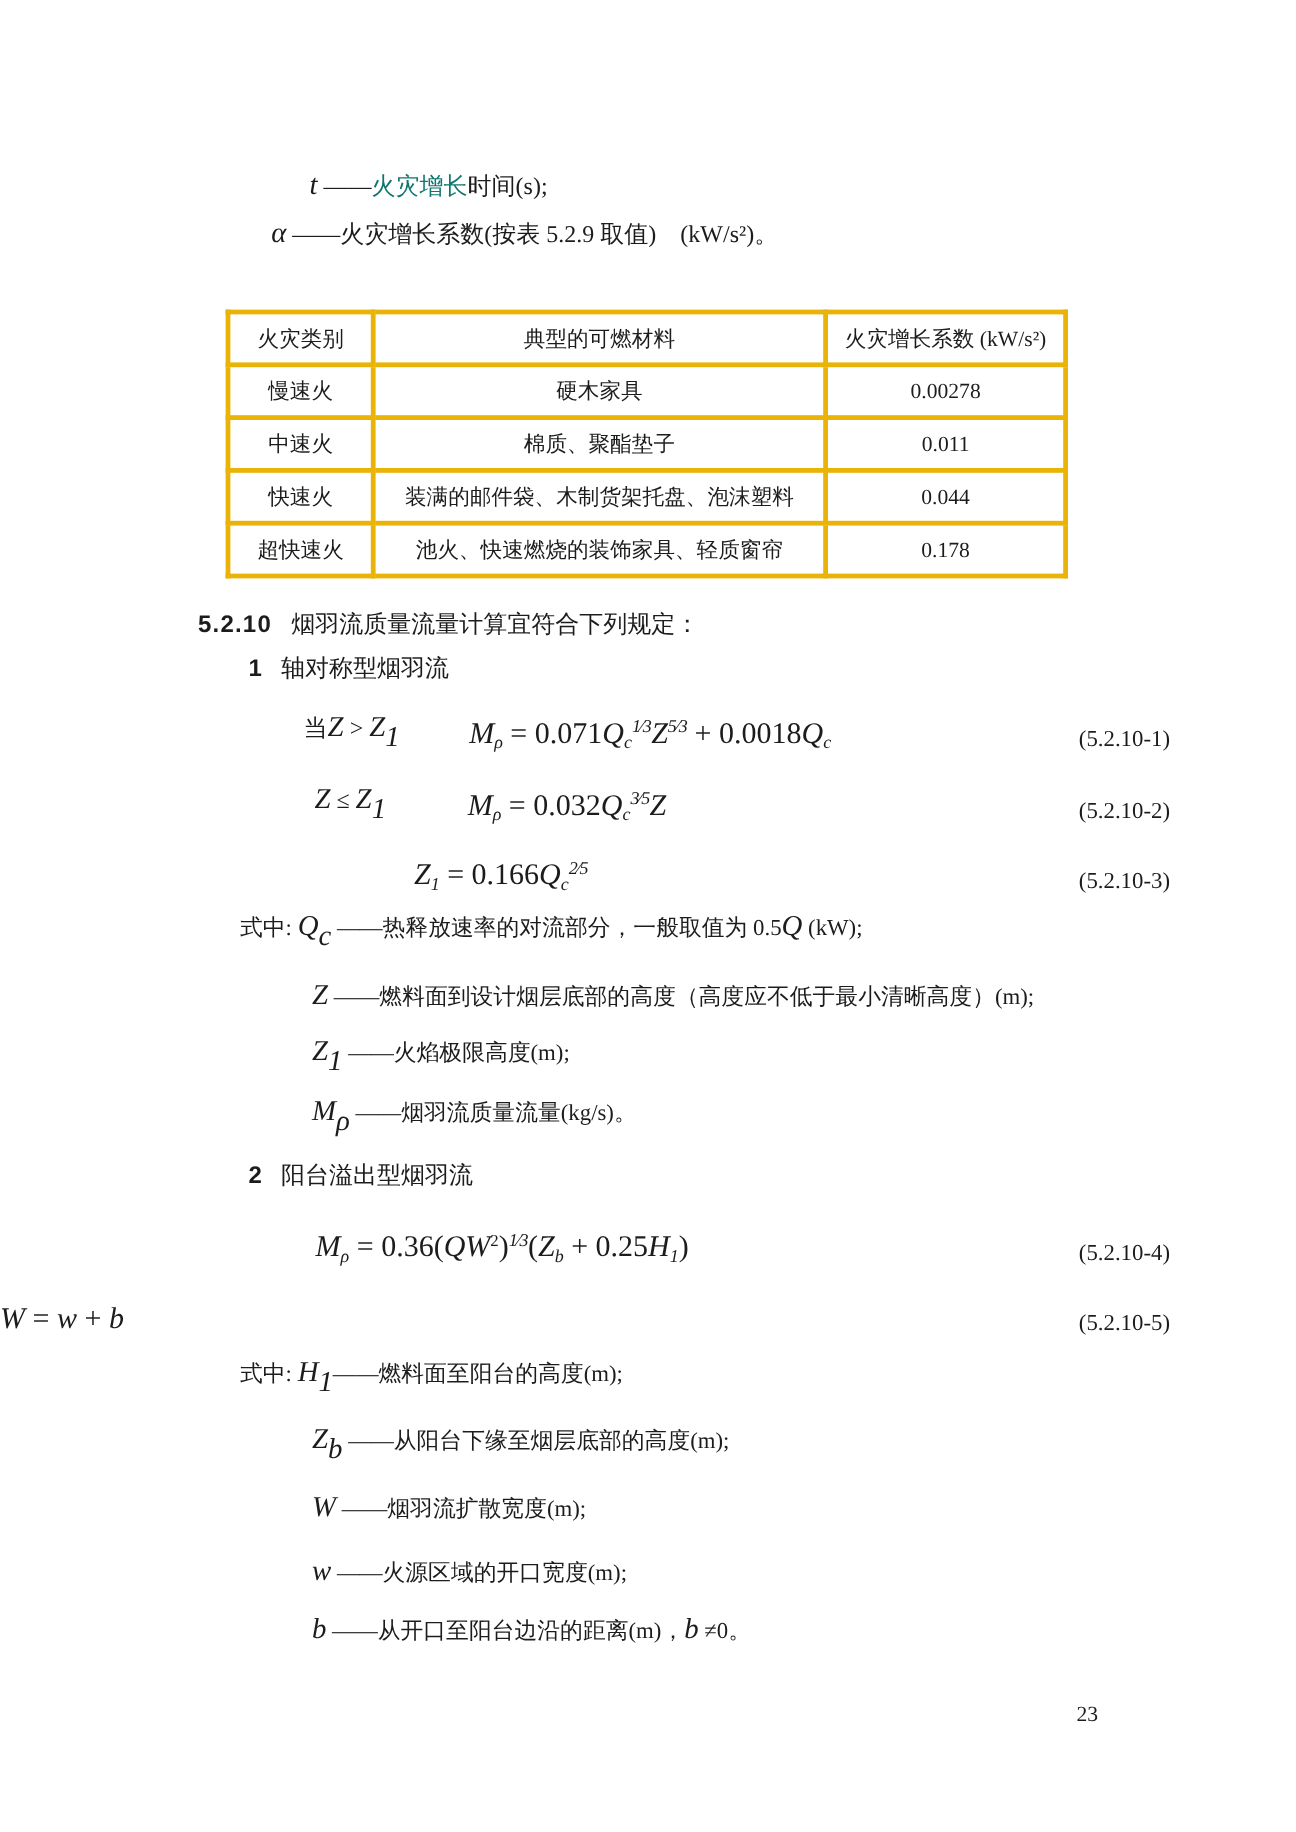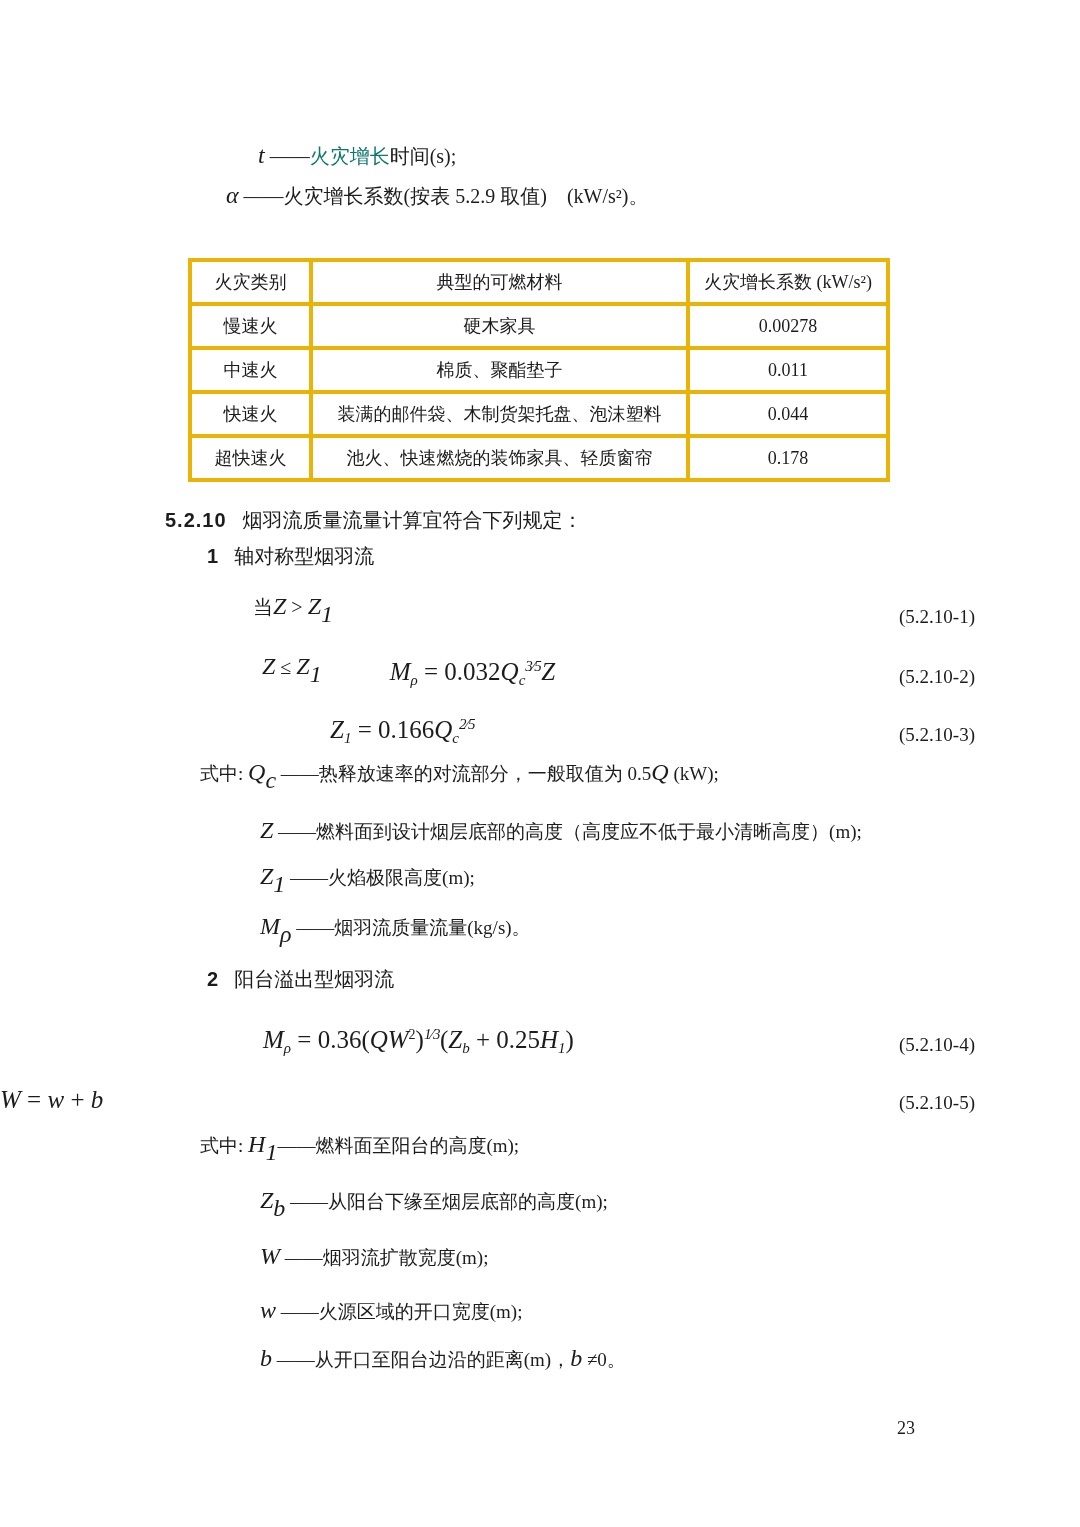--- a/index.html
+++ b/index.html
@@ -74,21 +74,21 @@
     height: 48px;
     padding-right: 105px;
   }
   .eq-cond { font-size: 20px; white-space: nowrap; }
   .eq-cond .tok-it { font-size: 24px; }
   .eq-expr { font-size: 25px; white-space: nowrap; }
   .eq-expr .tok-sub { font-size: 15px; vertical-align: -0.3em; }
   .eq-label { margin-left: auto; font-size: 19px; white-space: nowrap; }
   #eq1 { top: 580px; } #eq1 .eq-cond { margin-left: 253px; } #eq1 .eq-expr { margin-left: 58px; }
   #eq2 { top: 640px; } #eq2 .eq-cond { margin-left: 262px; } #eq2 .eq-expr { margin-left: 68px; }
-  #eq3 { top: 698px; } #eq3 .eq-expr { margin-left: 330px; }
+  #eq3 { top: 698px; margin-left: 15px; } #eq3 .eq-expr { margin-left: 330px; }
   #eq4 { top: 1008px; } #eq4 .eq-expr { margin-left: 263px; }
   #eq5 { top: 1066px; } #eq5 .eq-expr { }
 
   
   .def-line { font-size: 19px; line-height: 32px; white-space: nowrap; }
   .def-line .tok-it { font-size: 24px; }
   #def-qc   { top: 756px;  left: 200px; }
   #def-z    { top: 814px;  left: 260px; }
   #def-z1   { top: 860px;  left: 260px; }
   #def-mrho { top: 910px;  left: 260px; }
@@ -149,20 +149,21 @@
   <div class="abs sec-head">
     <span class="sec-num">5.2.10</span><span>烟羽流质量流量计算宜符合下列规定：</span>
   </div>
 
   <div class="abs item-head" id="item1">
     <span class="item-num">1</span><span>轴对称型烟羽流</span>
   </div>
 
   <div class="eq-row" id="eq1">
     <span class="eq-cond"><span class="">当</span><span class="tok-it">Z</span><span class=""> &gt; </span><span class="tok-it">Z</span><span class="tok-it tok-sub">1</span></span>
+    <span class="eq-expr"><span class="tok-it">M</span><span class="tok-it tok-sub">ρ</span><span class=""> = 0.071</span><span class="tok-it">Q</span><span class="tok-it tok-sub">c</span><span class="tok-frac">1⁄3</span><span class="tok-it">Z</span><span class="tok-frac">5⁄3</span><span class=""> + 0.0018</span><span class="tok-it">Q</span><span class="tok-it tok-sub">c</span></span>
     <span class="eq-label">(5.2.10-1)</span>
   </div>
   <div class="eq-row" id="eq2">
     <span class="eq-cond"><span class="tok-it">Z</span><span class=""> ≤ </span><span class="tok-it">Z</span><span class="tok-it tok-sub">1</span></span>
     <span class="eq-expr"><span class="tok-it">M</span><span class="tok-it tok-sub">ρ</span><span class=""> = 0.032</span><span class="tok-it">Q</span><span class="tok-it tok-sub">c</span><span class="tok-frac">3⁄5</span><span class="tok-it">Z</span></span>
     <span class="eq-label">(5.2.10-2)</span>
   </div>
   <div class="eq-row" id="eq3">
     <span class="eq-expr"><span class="tok-it">Z</span><span class="tok-it tok-sub">1</span><span class=""> = 0.166</span><span class="tok-it">Q</span><span class="tok-it tok-sub">c</span><span class="tok-frac">2⁄5</span></span>
     <span class="eq-label">(5.2.10-3)</span>

